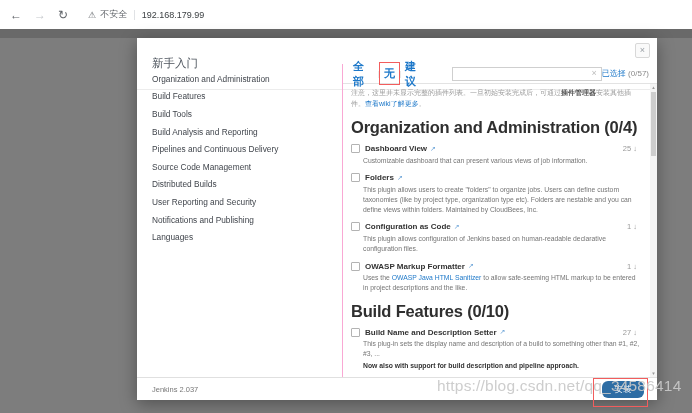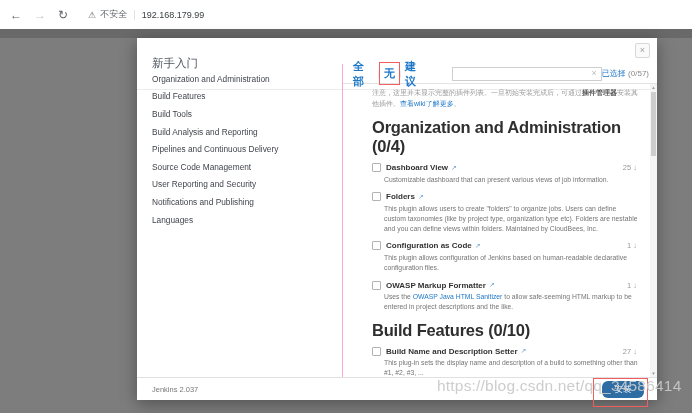--- a/index.html
+++ b/index.html
@@ -31,21 +31,21 @@
   .toolbar{height:19px;border-bottom:1px solid #e3e3e3;display:flex;align-items:center;padding:0 8px;}
   .tab{color:#1d78c9;font-size:11px;font-weight:bold;position:relative;padding:0 2px;}
   .tab.ann::after{content:"";position:absolute;left:-3px;right:-3px;top:-4px;bottom:-4px;border:1px solid #f25d5d;}
   .tab-sep{color:#c9c9c9;font-size:8px;margin:0 2px;}
   .search-box{margin-left:24px;width:152px;height:12px;border:1px solid #cfcfcf;display:flex;align-items:center;background:#fff;}
   .search-input{flex:1;border:0;outline:0;font-size:8px;padding:0 3px;min-width:0;font-family:"Liberation Sans",sans-serif;}
   .search-clear{color:#bdbdbd;font-size:9px;padding:0 4px;line-height:1;}
   .selected{margin-left:auto;font-size:8px;white-space:nowrap;}
   .selected .lab{color:#1d78c9;}
   .selected .cnt{color:#8a8a8a;}
-  .scrollarea{position:absolute;top:20px;left:0;right:7px;bottom:0;overflow:hidden;padding:4px 10px 0 8px;box-sizing:border-box;margin-left:21px;}
+  .scrollarea{position:absolute;top:20px;left:0;right:7px;bottom:0;overflow:hidden;padding:4px 10px 0 8px;box-sizing:border-box;}
   .notice{font-size:7px;color:#9b9b9b;margin:0 0 2px;line-height:1.5;}
   .notice .nb{color:#555;font-weight:bold;}
   .notice .nl{color:#1d78c9;}
   h1.sec{font-size:16.5px;color:#2f2f2f;margin:9px 0 7px;font-weight:bold;letter-spacing:-.2px;}
   .plug{margin-bottom:8px;}
   .plug-head{display:flex;align-items:center;}
   .cb{width:7px;height:7px;border:1px solid #b3b3b3;border-radius:1px;margin-right:5px;flex:none;background:#fff;}
   .plug-name{font-size:8px;font-weight:bold;color:#333;}
   .ext{color:#6aa3d8;font-size:7px;margin-left:3px;}
   .count{margin-left:auto;color:#999;font-size:7.5px;white-space:nowrap;padding-right:3px;}
@@ -93,20 +93,21 @@
   <div class="m-close">×</div>
 
   <div class="m-body">
     <div class="m-sidebar">
         <div class="sb-item">Organization and Administration</div>
         <div class="sb-item">Build Features</div>
         <div class="sb-item">Build Tools</div>
         <div class="sb-item">Build Analysis and Reporting</div>
         <div class="sb-item">Pipelines and Continuous Delivery</div>
         <div class="sb-item">Source Code Management</div>
+        <div class="sb-item">Distributed Builds</div>
         <div class="sb-item">User Reporting and Security</div>
         <div class="sb-item">Notifications and Publishing</div>
         <div class="sb-item">Languages</div>
       </div>
 
     <div class="m-main">
       <div class="toolbar">
         <span style="display:flex;align-items:center;">
             <span class="tab">全部</span>
             <span class="tab-sep">|</span>

